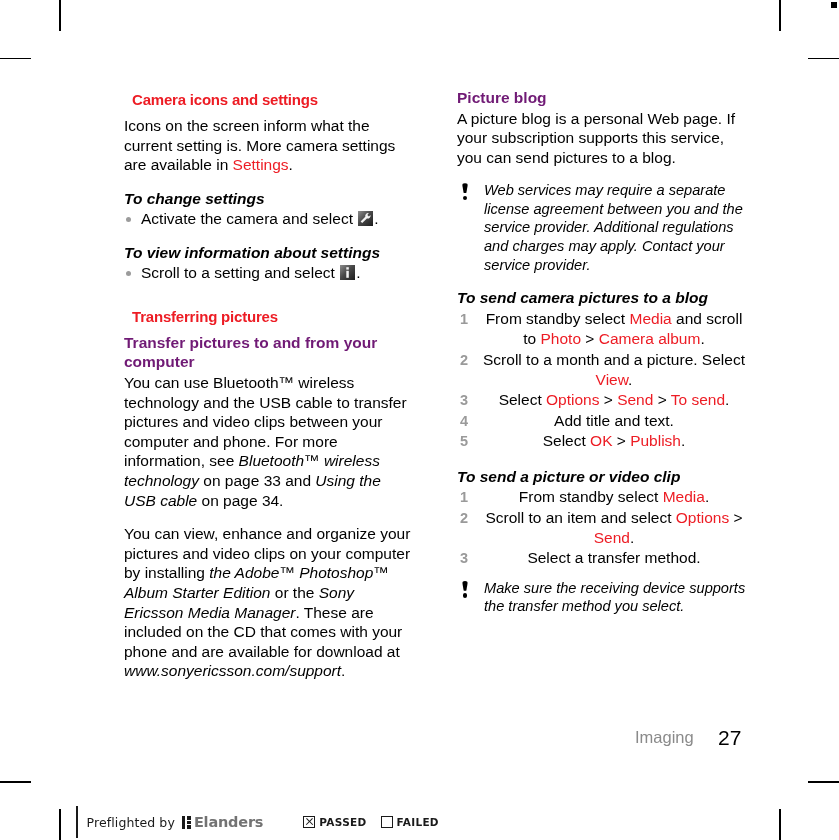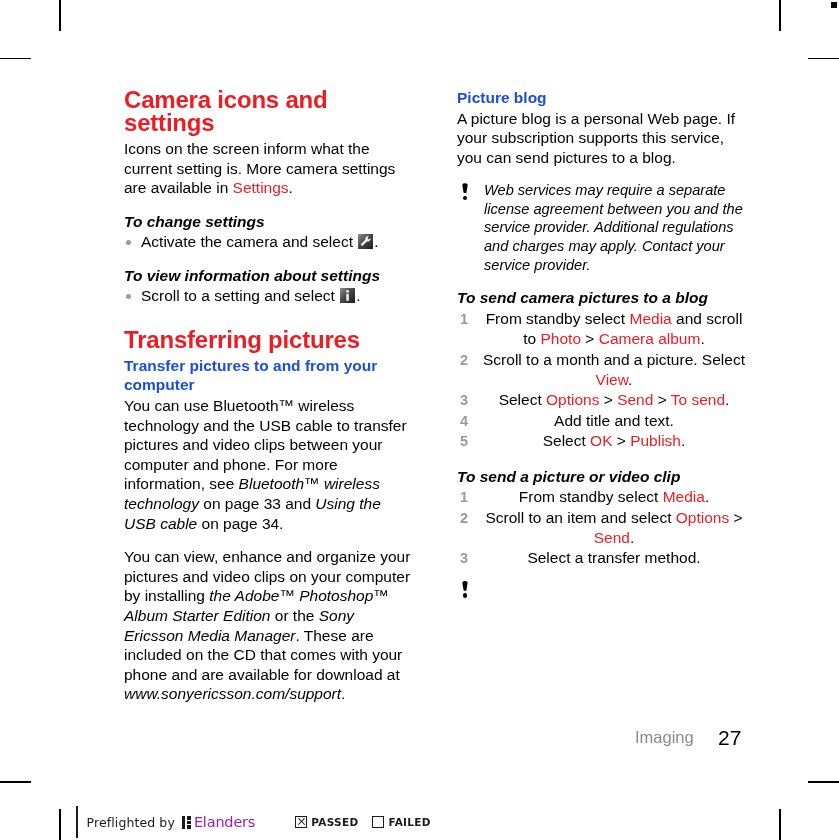--- a/index.html
+++ b/index.html
@@ -39,34 +39,34 @@
   }
   .column {
     position: absolute;
     top: 88px;
   }
   .col-left  { left: 124px; width: 288px; }
   .col-right { left: 457px; width: 290px; }
 
   h2.section-title {
     color: #ED1C24;
-    font-size: 24px;
-    font-weight: bold;
-    margin: 0 0 5px 0;
+    font-size: 15px;
+    font-weight: bold;
+    margin: 0 0 5px 8px;
     line-height: 23px;
     letter-spacing: -0.2px;
   }
   .section-title.spaced { margin-top: 22px; }
 
   h3.sub-title {
     font-size: 15.5px;
     font-weight: bold;
     margin: 0 0 1px 0;
     line-height: 19.5px;
-    color: #1d4ed8;
+    color: #701a75;
   }
   h3.proc-title {
     font-size: 15.5px;
     font-weight: bold;
     font-style: italic;
     margin: 0 0 1px 0;
     line-height: 19.5px;
     color: #000;
   }
   .gap { height: 14px; }
@@ -233,23 +233,23 @@
     position: absolute;
     background: #1a1a1a;
     display: block;
   }
   .pf-logo .mark .m1 { left: 0;   top: 0;    width: 3.5px; height: 13px; }
   .pf-logo .mark .m2 { left: 5px; top: 0;    width: 4px;   height: 4px; }
   .pf-logo .mark .m3 { left: 5px; top: 5.5px;width: 4px;   height: 3px; }
   .pf-logo .mark .m4 { left: 5px; top: 9.5px;width: 4px;   height: 3.5px; }
   .pf-logo .word {
     font-family: "DejaVu Sans", sans-serif;
-    font-weight: normal;
+    font-weight: bold;
     font-size: 14.5px;
-    color: #a21caf;
+    color: #737373;
     letter-spacing: -0.2px;
   }
   .pf-status {
     display: flex;
     align-items: center;
     margin-left: 18px;
     padding-left: 22px;
   }
   .pf-status .box {
     width: 10px; height: 10px;
@@ -367,20 +367,21 @@
         <li><span>Select a transfer method.</span></li>
       </ol>
 
     <div class="gap-sm"></div>
 
     <div class="note">
       <span class="note-icon">
         <span class="bang-body"></span>
           <span class="bang-dot"></span>
       </span>
+      <span>Make sure the receiving device supports the transfer method you select.</span>
     </div>
   </div>
 
   <div class="footer">
     <span class="chapter">Imaging</span>
     <span class="pageno">27</span>
   </div>
 
 </div>
 

